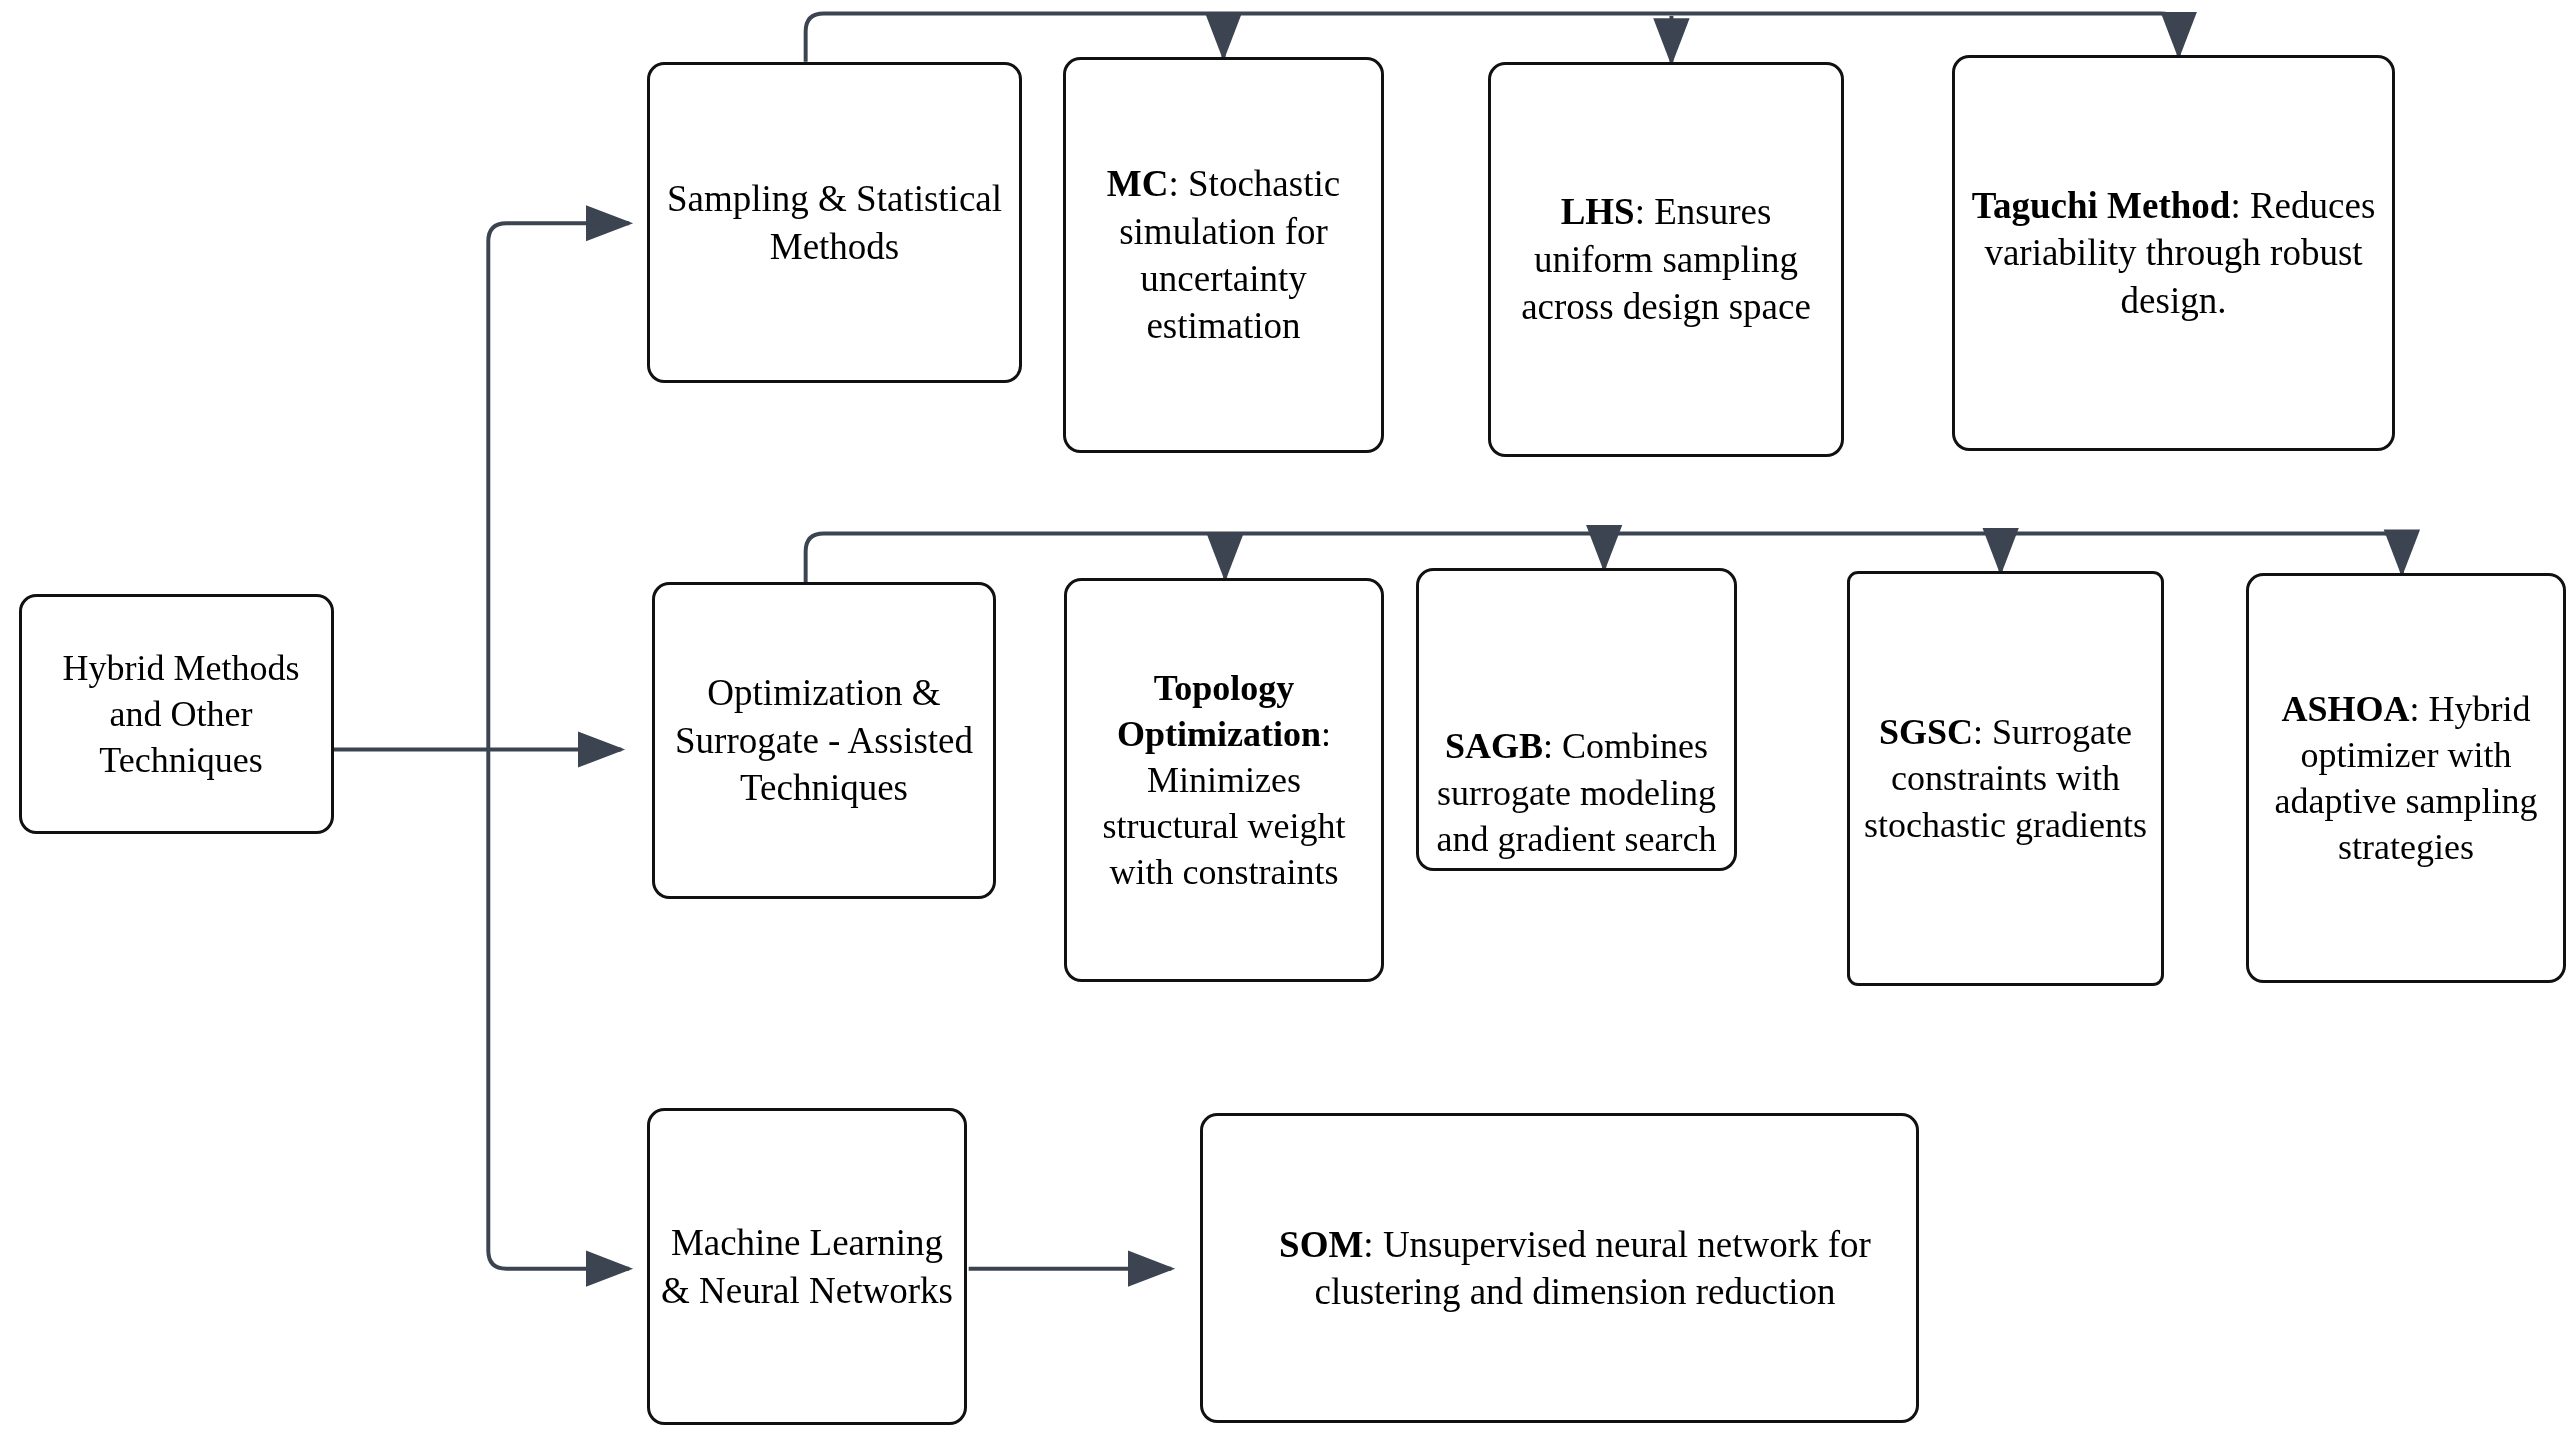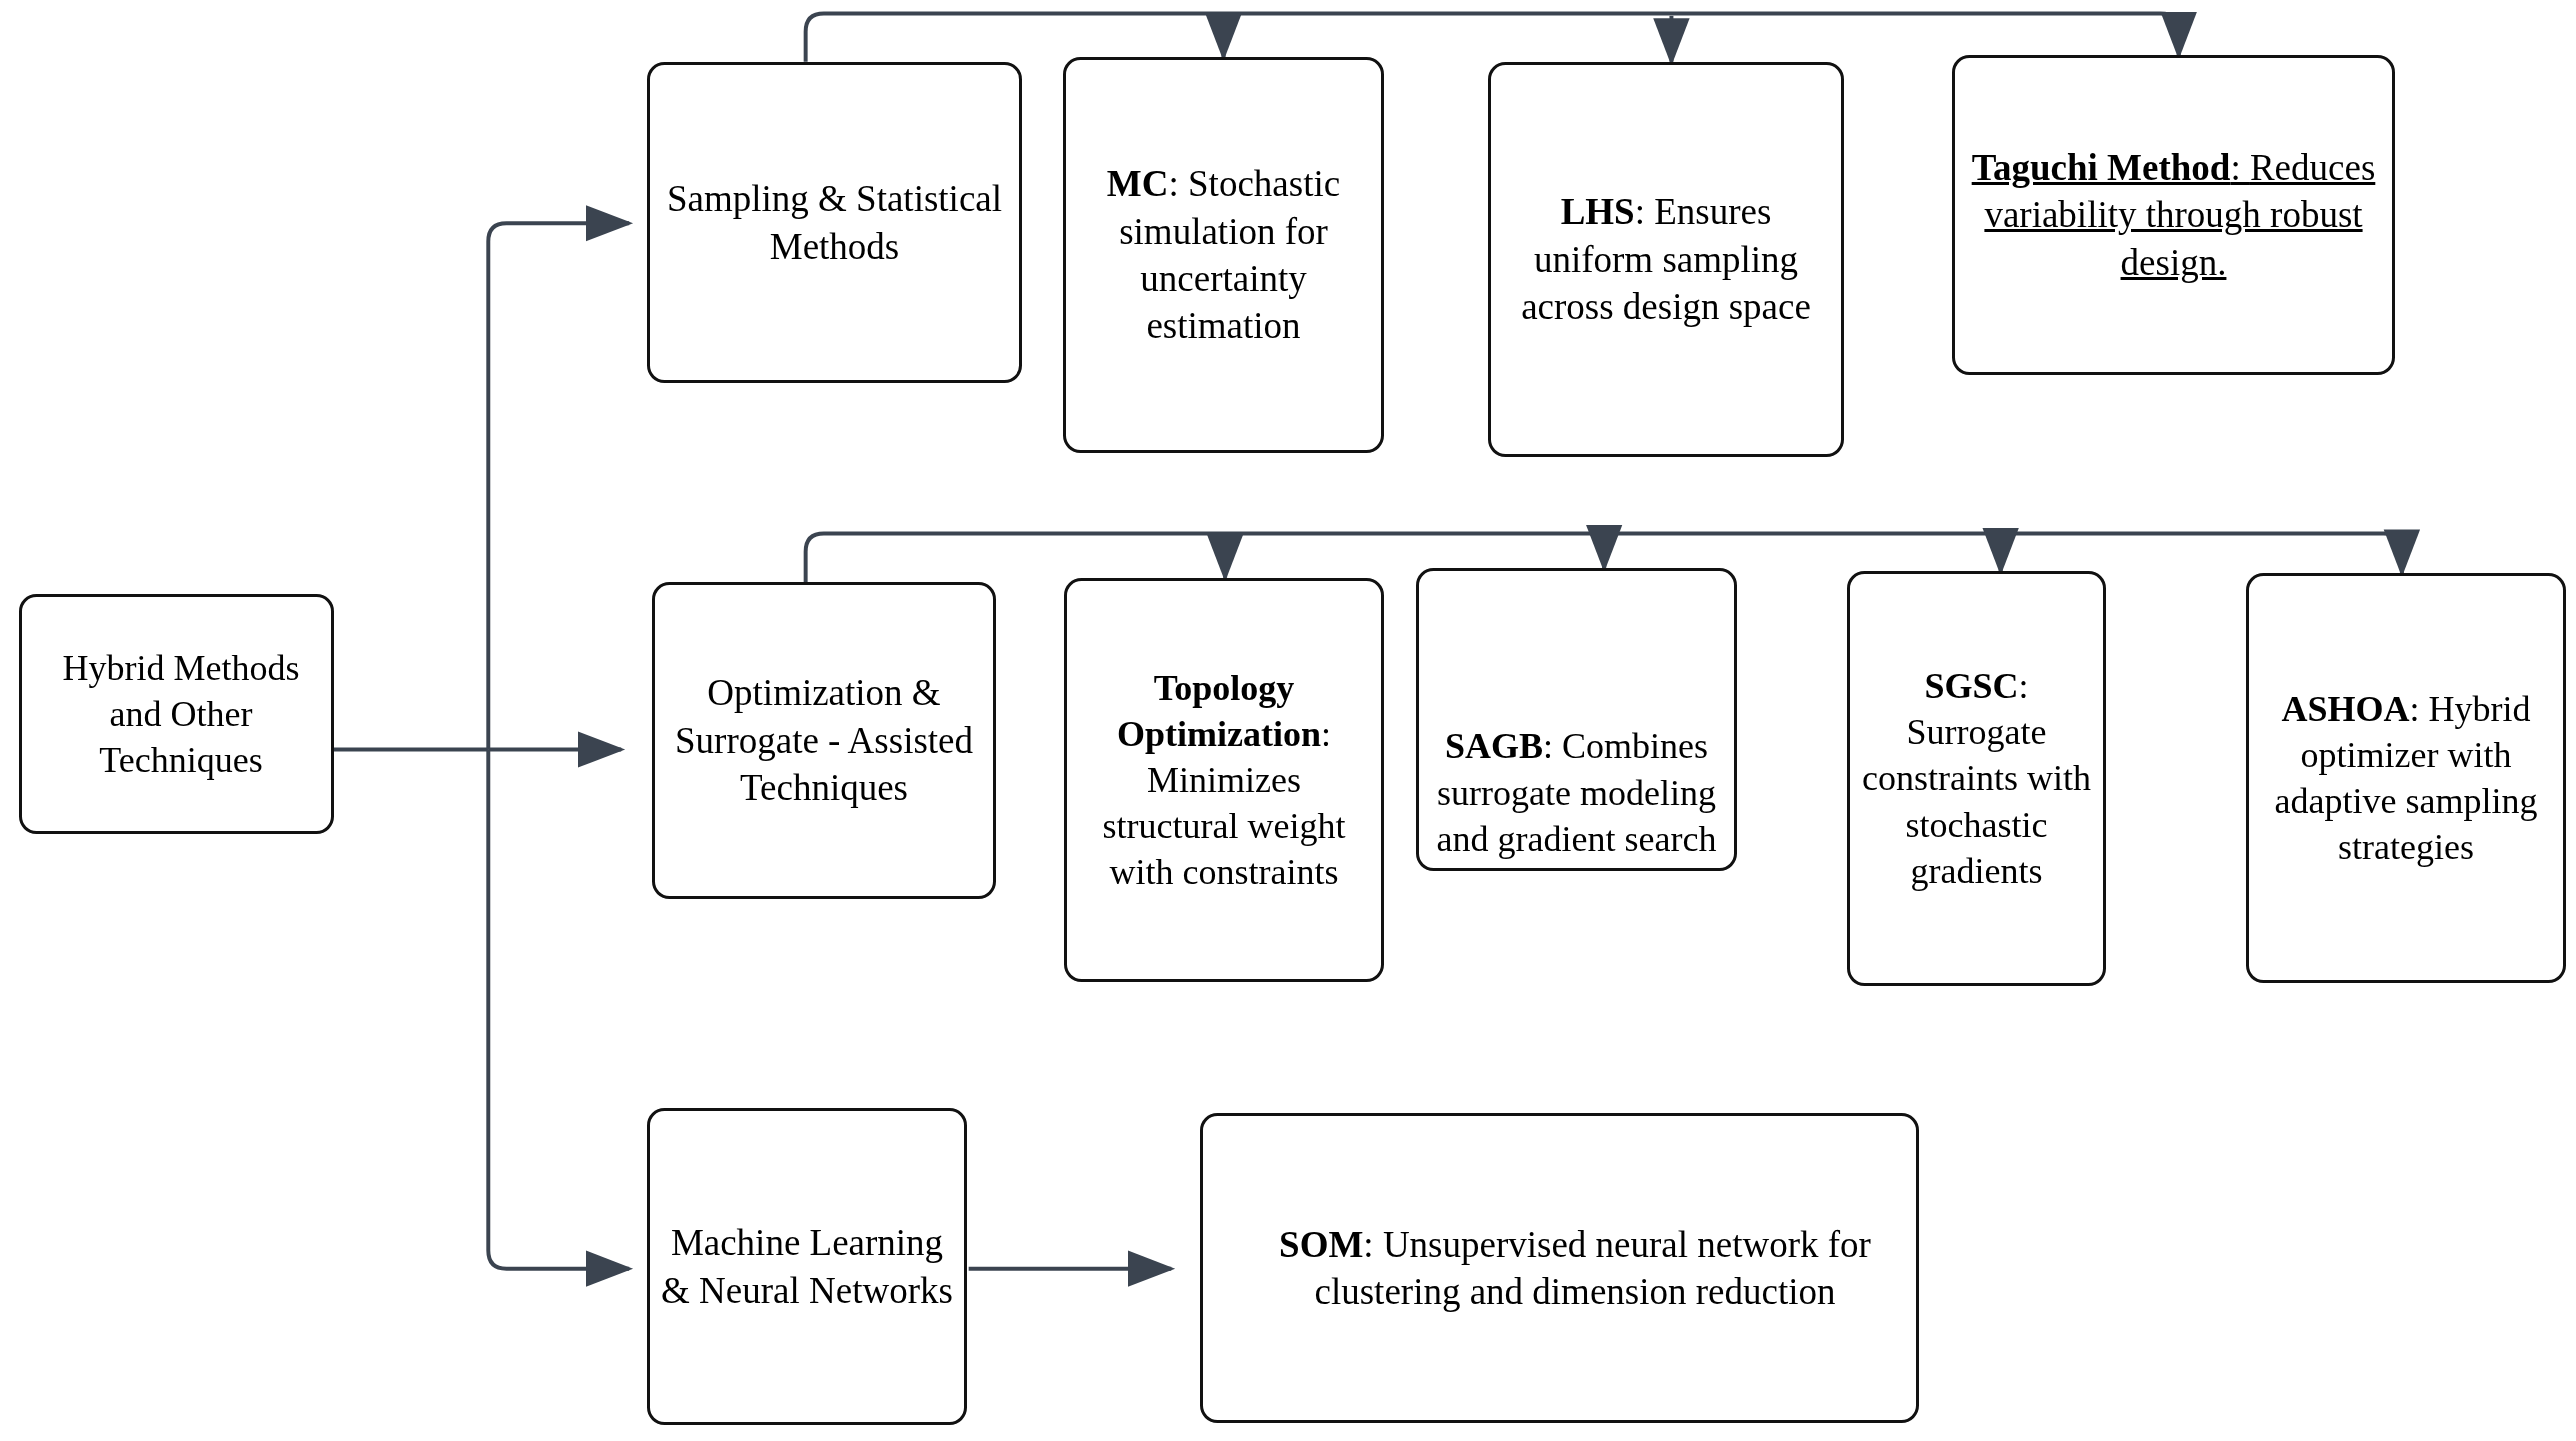--- a/index.html
+++ b/index.html
@@ -68,37 +68,37 @@
   </div>
 
   <div class="node f47" style="left:1063px;top:57px;width:321px;height:396px;">
     <span class="txt"><b>MC</b><span>: </span><span>Stochastic simulation for uncertainty estimation</span></span>
   </div>
 
   <div class="node f47" style="left:1488px;top:62px;width:356px;height:395px;">
     <span class="txt"><b>LHS</b><span>: </span><span>Ensures uniform sampling across design space</span></span>
   </div>
 
-  <div class="node f47" style="left:1952px;top:55px;width:443px;height:320px;text-decoration:underline;">
+  <div class="node f47" style="left:1952px;top:55px;width:443px;height:396px;">
     <span class="txt"><b>Taguchi Method</b><span>: </span><span>Reduces variability through robust design.</span></span>
   </div>
 
   <div class="node f47" style="left:652px;top:582px;width:344px;height:317px;align-items:center;">
     <span class="txt">Optimization &amp; Surrogate - Assisted Techniques</span>
   </div>
 
   <div class="node f46" style="left:1064px;top:578px;width:320px;height:404px;">
     <span class="txt"><b>Topology Optimization</b><span>: </span><span>Minimizes structural weight with constraints</span></span>
   </div>
 
   <div class="node f46" style="left:1416px;top:568px;width:321px;height:303px;align-items:flex-end;">
     <span class="txt"><b>SAGB</b><span>: </span><span>Combines surrogate modeling and gradient search</span></span>
   </div>
 
-  <div class="node f46" style="left:1847px;top:571px;width:259px;height:415px;">
+  <div class="node f46" style="left:1847px;top:571px;width:317px;height:415px;border-radius:11px;">
     <span class="txt"><b>SGSC</b><span>: </span><span>Surrogate constraints with stochastic gradients</span></span>
   </div>
 
   <div class="node f46" style="left:2246px;top:573px;width:320px;height:410px;">
     <span class="txt"><b>ASHOA</b><span>: </span><span>Hybrid optimizer with adaptive sampling strategies</span></span>
   </div>
 
   <div class="node f47" style="left:647px;top:1108px;width:320px;height:317px;">
     <span class="txt">Machine Learning &amp; Neural Networks</span>
   </div>

